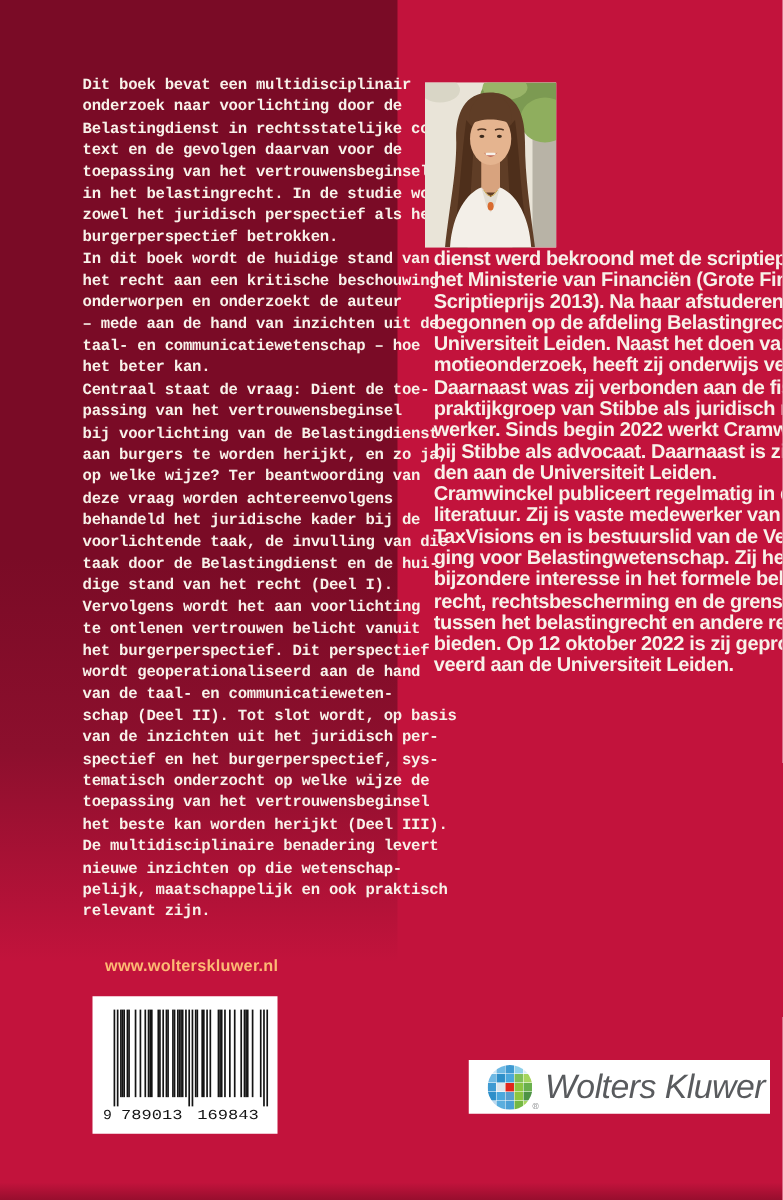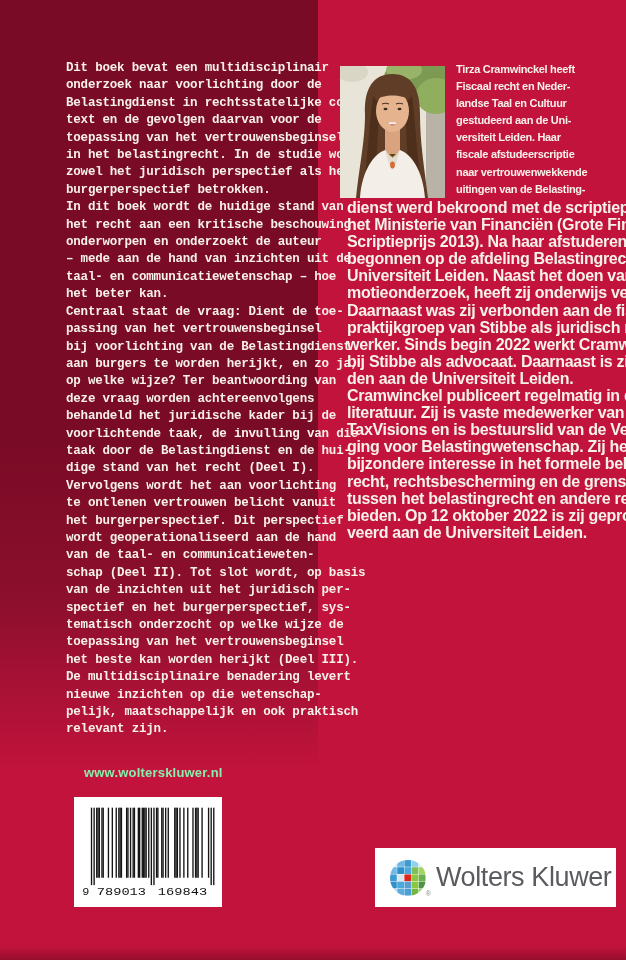--- a/index.html
+++ b/index.html
@@ -47,31 +47,31 @@
   .bio-body{
     left:347px;top:199px;
     font-size:16px;line-height:17.1px;letter-spacing:-0.3px;
   }
   .author-photo{
     position:absolute;left:340px;top:66px;width:105px;height:132px;
     overflow:hidden;background:#ece7dd;
   }
   .website{
     position:absolute;left:84px;top:765px;
-    color:#86efac;font-weight:700;font-size:13px;letter-spacing:.2px;
+    color:#fdba74;font-weight:700;font-size:13px;letter-spacing:.2px;
   }
   .barcode-box{
     position:absolute;left:74px;top:797px;width:148px;height:110px;
     background:#ffffff;
   }
   .barcode-box svg{display:block;margin:7px auto 0 auto;}
   .logo-box{
-    position:absolute;left:375px;top:848px;width:241px;height:59px;
+    position:absolute;left:375px;top:848px;width:241px;height:43px;
     background:#ffffff;
-    display:flex;align-items:center;
+    display:flex;align-items:center;font-style:italic;
   }
   .globe-wrap{position:relative;margin-left:15px;width:36px;height:36px;flex:0 0 auto;}
   .reg-mark{
     position:absolute;right:-5px;bottom:-1px;
     font-size:7px;color:#8a8c8e;font-weight:400;
   }
   .logo-text{
     margin-left:10px;
     color:var(--logo_gray);
     font-size:27px;font-weight:400;letter-spacing:-0.4px;
@@ -152,28 +152,20 @@
       <rect x="48.5" y="56.2" width="8" height="2" rx="1" fill="#f6f1ea"></rect>
 
       <path d="M20 132 C22 104 34 88 45 84 L52.5 92 L60 84 C71 88 83 104 85 132 Z" fill="#f3efe8"></path>
       <path d="M45 84 L52.5 92 L60 84 L56 98 L52.5 104 L49 98 Z" fill="#e2ddd2"></path>
 
       <path d="M47 86 Q52.5 96 58 86" stroke="#caa34a" stroke-width="0.8" fill="none"></path>
       <ellipse cx="52.5" cy="99" rx="2.4" ry="3.4" fill="#d96b2f"></ellipse>
     </svg>
   </div>
 
-  <div class="txtblock bio-intro">Tirza Cramwinckel heeft
-Fiscaal recht en Neder-
-landse Taal en Cultuur
-gestudeerd aan de Uni-
-versiteit Leiden. Haar
-fiscale afstudeerscriptie
-naar vertrouwenwekkende
-uitingen van de Belasting-</div>
 
   <div class="txtblock bio-body">dienst werd bekroond met de scriptieprijs van
 het Ministerie van Financiën (Grote Financiën
 Scriptieprijs 2013). Na haar afstuderen is zij
 begonnen op de afdeling Belastingrecht van de
 Universiteit Leiden. Naast het doen van pro-
 motieonderzoek, heeft zij onderwijs verzorgd.
 Daarnaast was zij verbonden aan de fiscale
 praktijkgroep van Stibbe als juridisch mede-
 werker. Sinds begin 2022 werkt Cramwinckel

